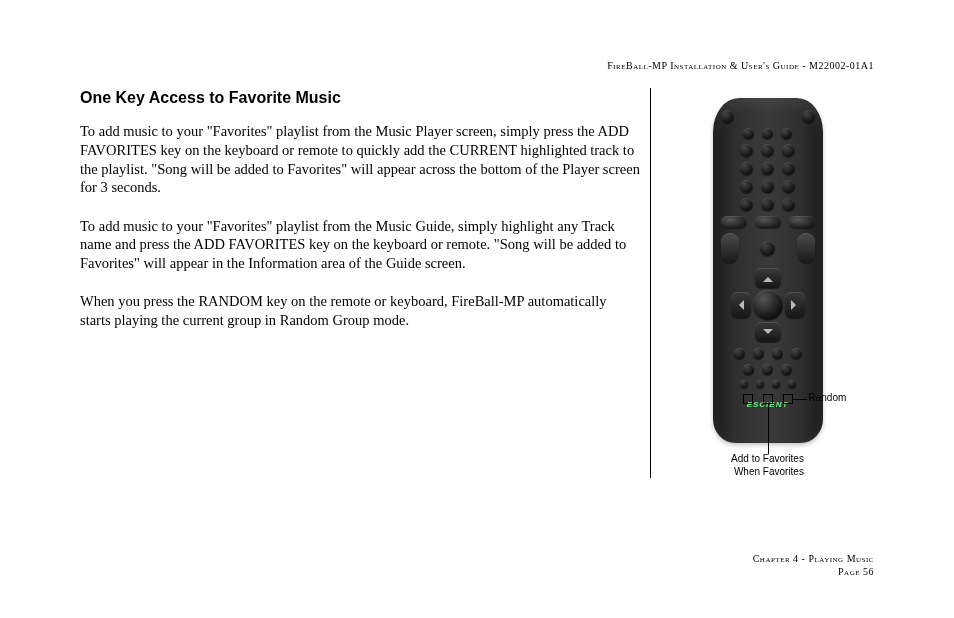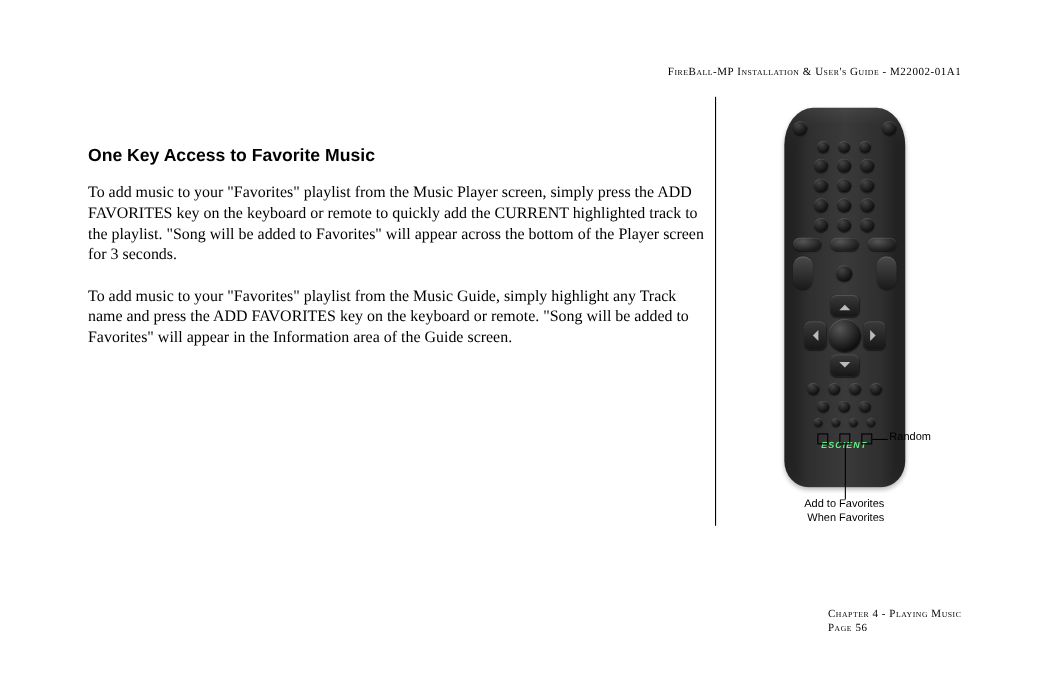--- a/index.html
+++ b/index.html
@@ -34,21 +34,20 @@
   .text-col {
     flex: 0 0 560px;
     font-size: 14.5px;
     line-height: 1.28;
   }
   .text-col h2 {
     font-family: Arial, Helvetica, sans-serif;
     font-weight: bold;
     font-size: 16px;
     margin-bottom: 14px;
-    margin-top: 44px;
   }
   .text-col p { margin-bottom: 20px; }
   .h2b { margin-top: 32px; }
   .divider {
     flex: 0 0 1px;
     width: 1px;
     background: #000;
     align-self: stretch;
   }
   .figure-col {
@@ -149,40 +148,42 @@
     margin-top: 10px;
     font-family: Arial, Helvetica, sans-serif;
     font-size: 10px;
     text-align: right;
     line-height: 1.25;
   }
   .footer {
     position: absolute;
     bottom: 40px;
     right: 80px;
+    text-align: right;
     font-size: 10px;
     font-variant: small-caps;
     letter-spacing: 0.5px;
     line-height: 1.3;
   }
 </style>
 </head>
 <body>
 
 <div class="page">
 
   <div class="doc-header">FireBall-MP Installation &amp; User's Guide - M22002-01A1</div>
 
   <div class="content-row">
 
     <div class="text-col">
       <h2>One Key Access to Favorite Music</h2>
       <p>To add music to your "Favorites" playlist from the Music Player screen, simply press the ADD FAVORITES key on the keyboard or remote to quickly add the CURRENT highlighted track to the playlist. "Song will be added to Favorites" will appear across the bottom of the Player screen for 3 seconds.</p>
       <p>To add music to your "Favorites" playlist from the Music Guide, simply highlight any Track name and press the ADD FAVORITES key on the keyboard or remote. "Song will be added to Favorites" will appear in the Information area of the Guide screen.</p>
 
+      <p>When you press the RANDOM key on the remote or keyboard, FireBall-MP automatically starts playing the current group in Random Group mode.</p>
     </div>
 
     <div class="divider"></div>
 
     <div class="figure-col">
       <div class="remote-wrap">
 
         <div class="remote-body">
 
           <div class="rrow">

